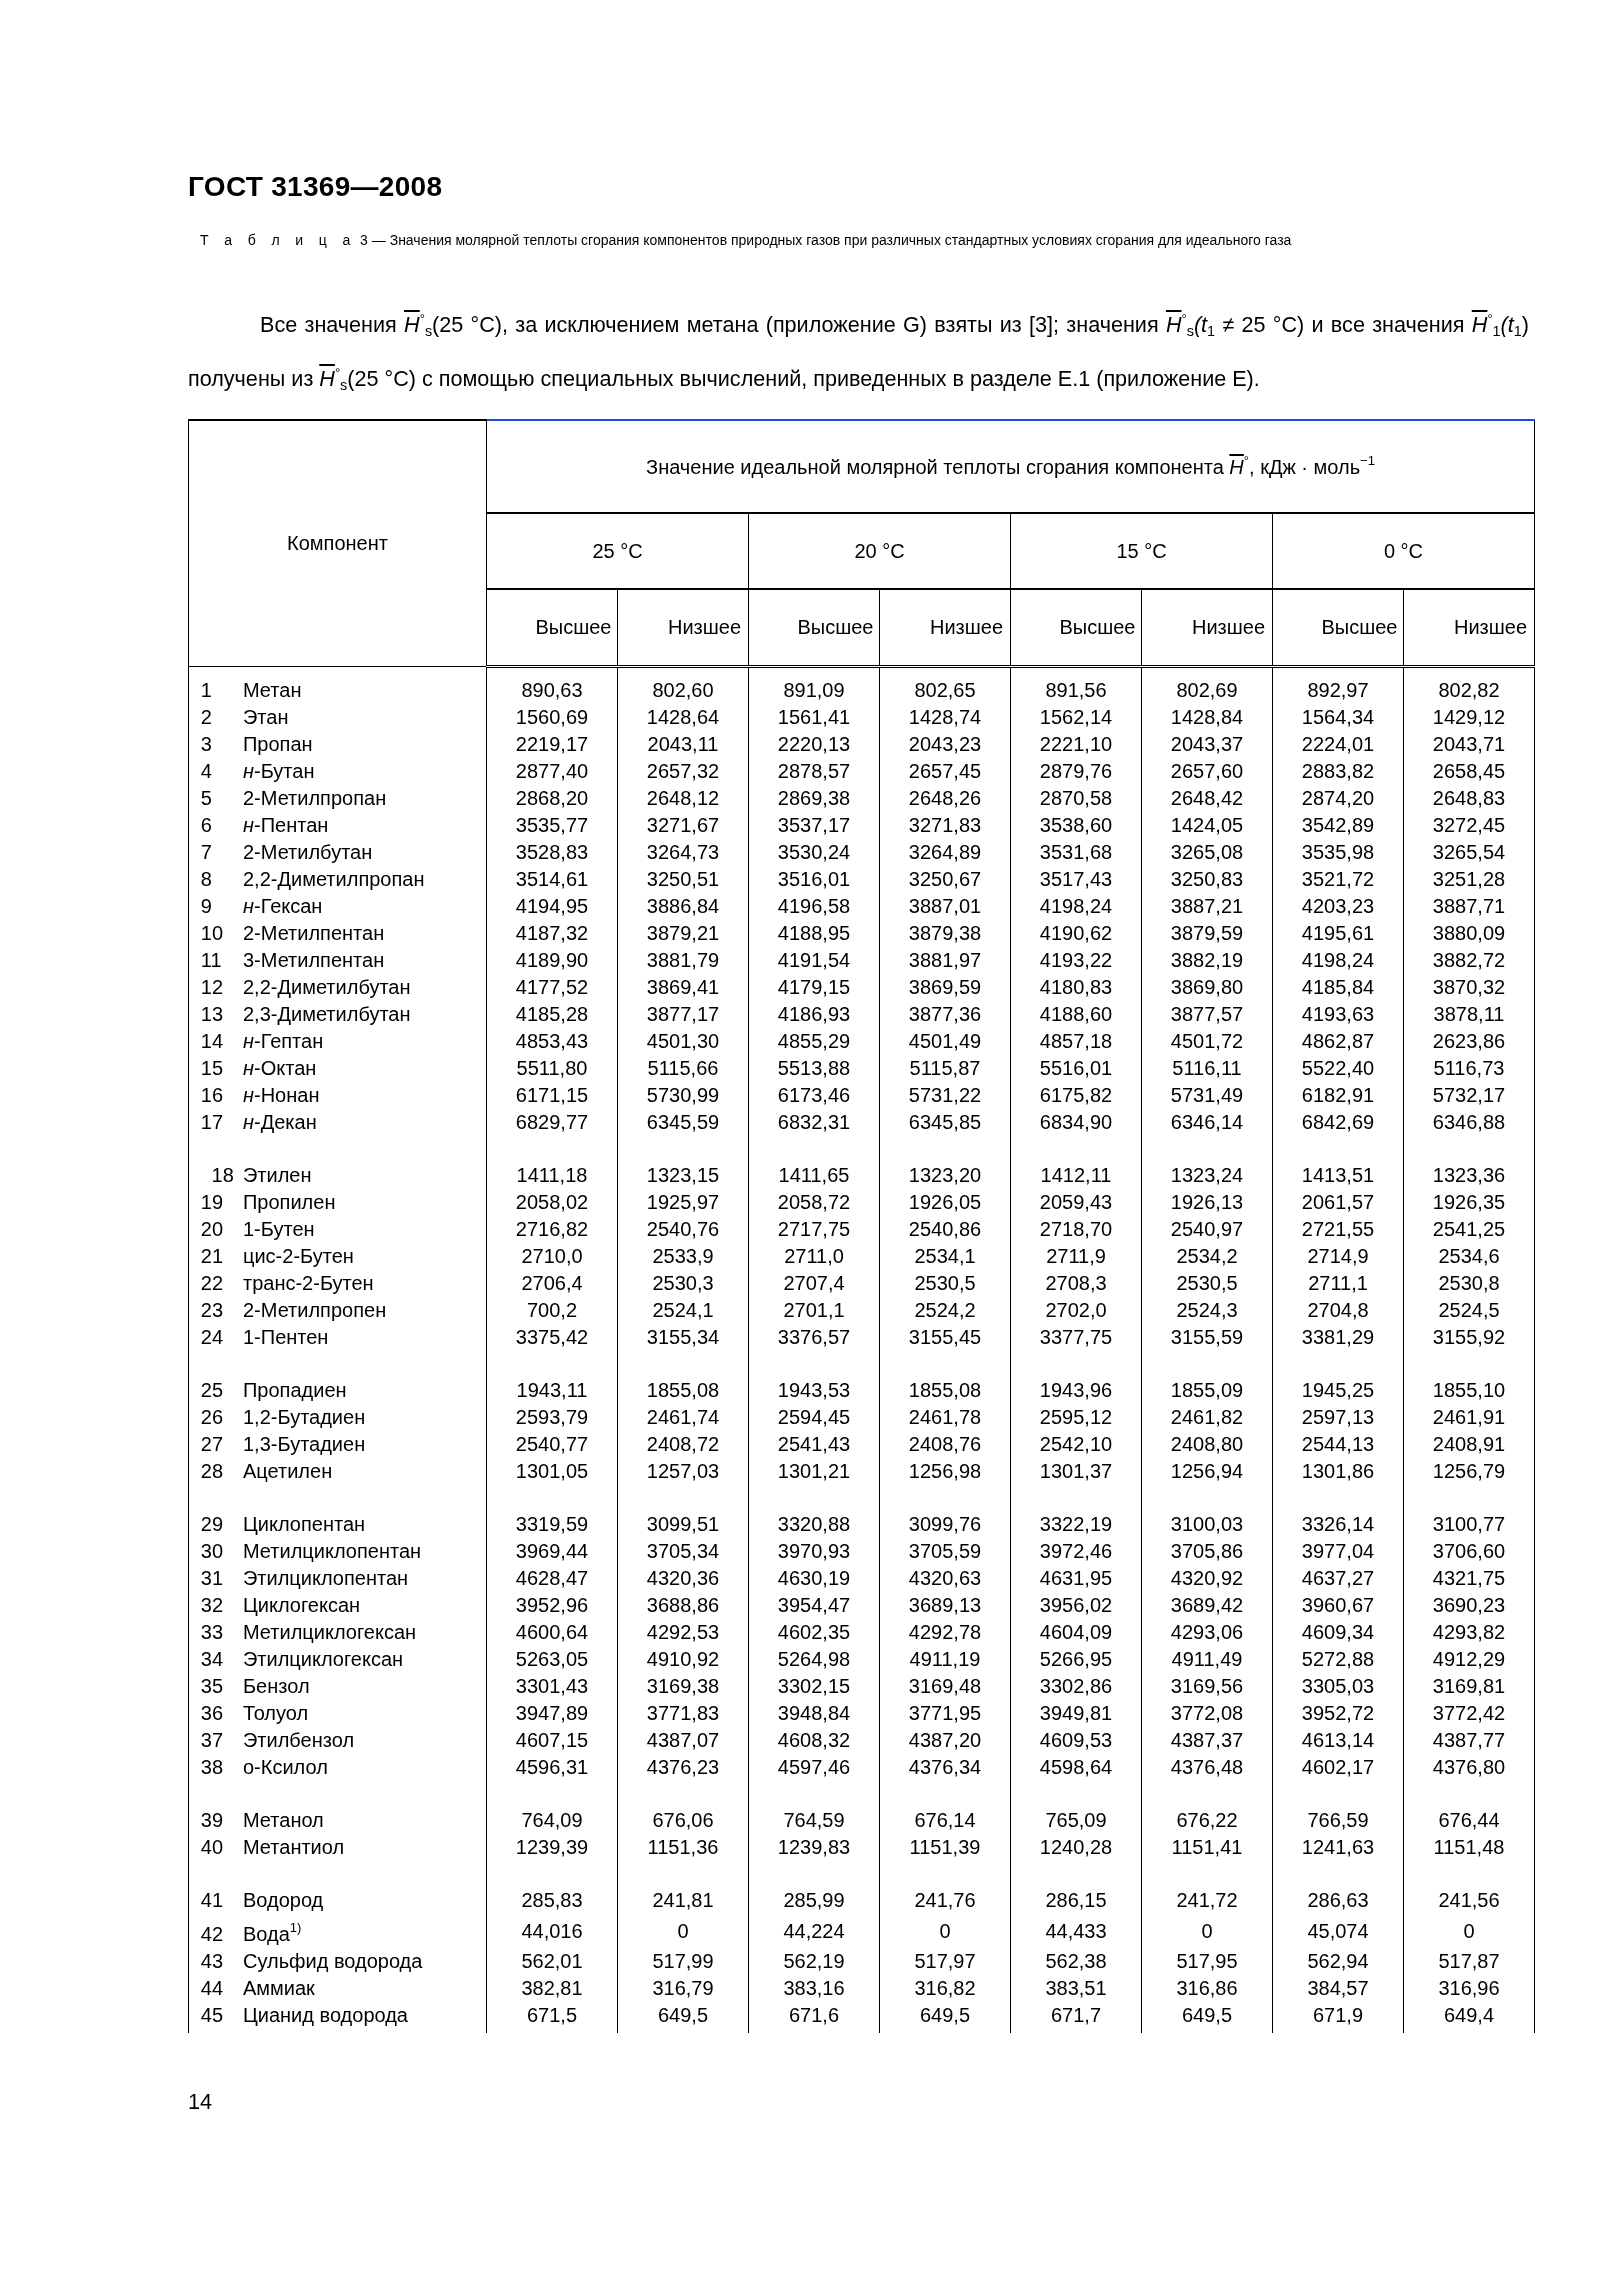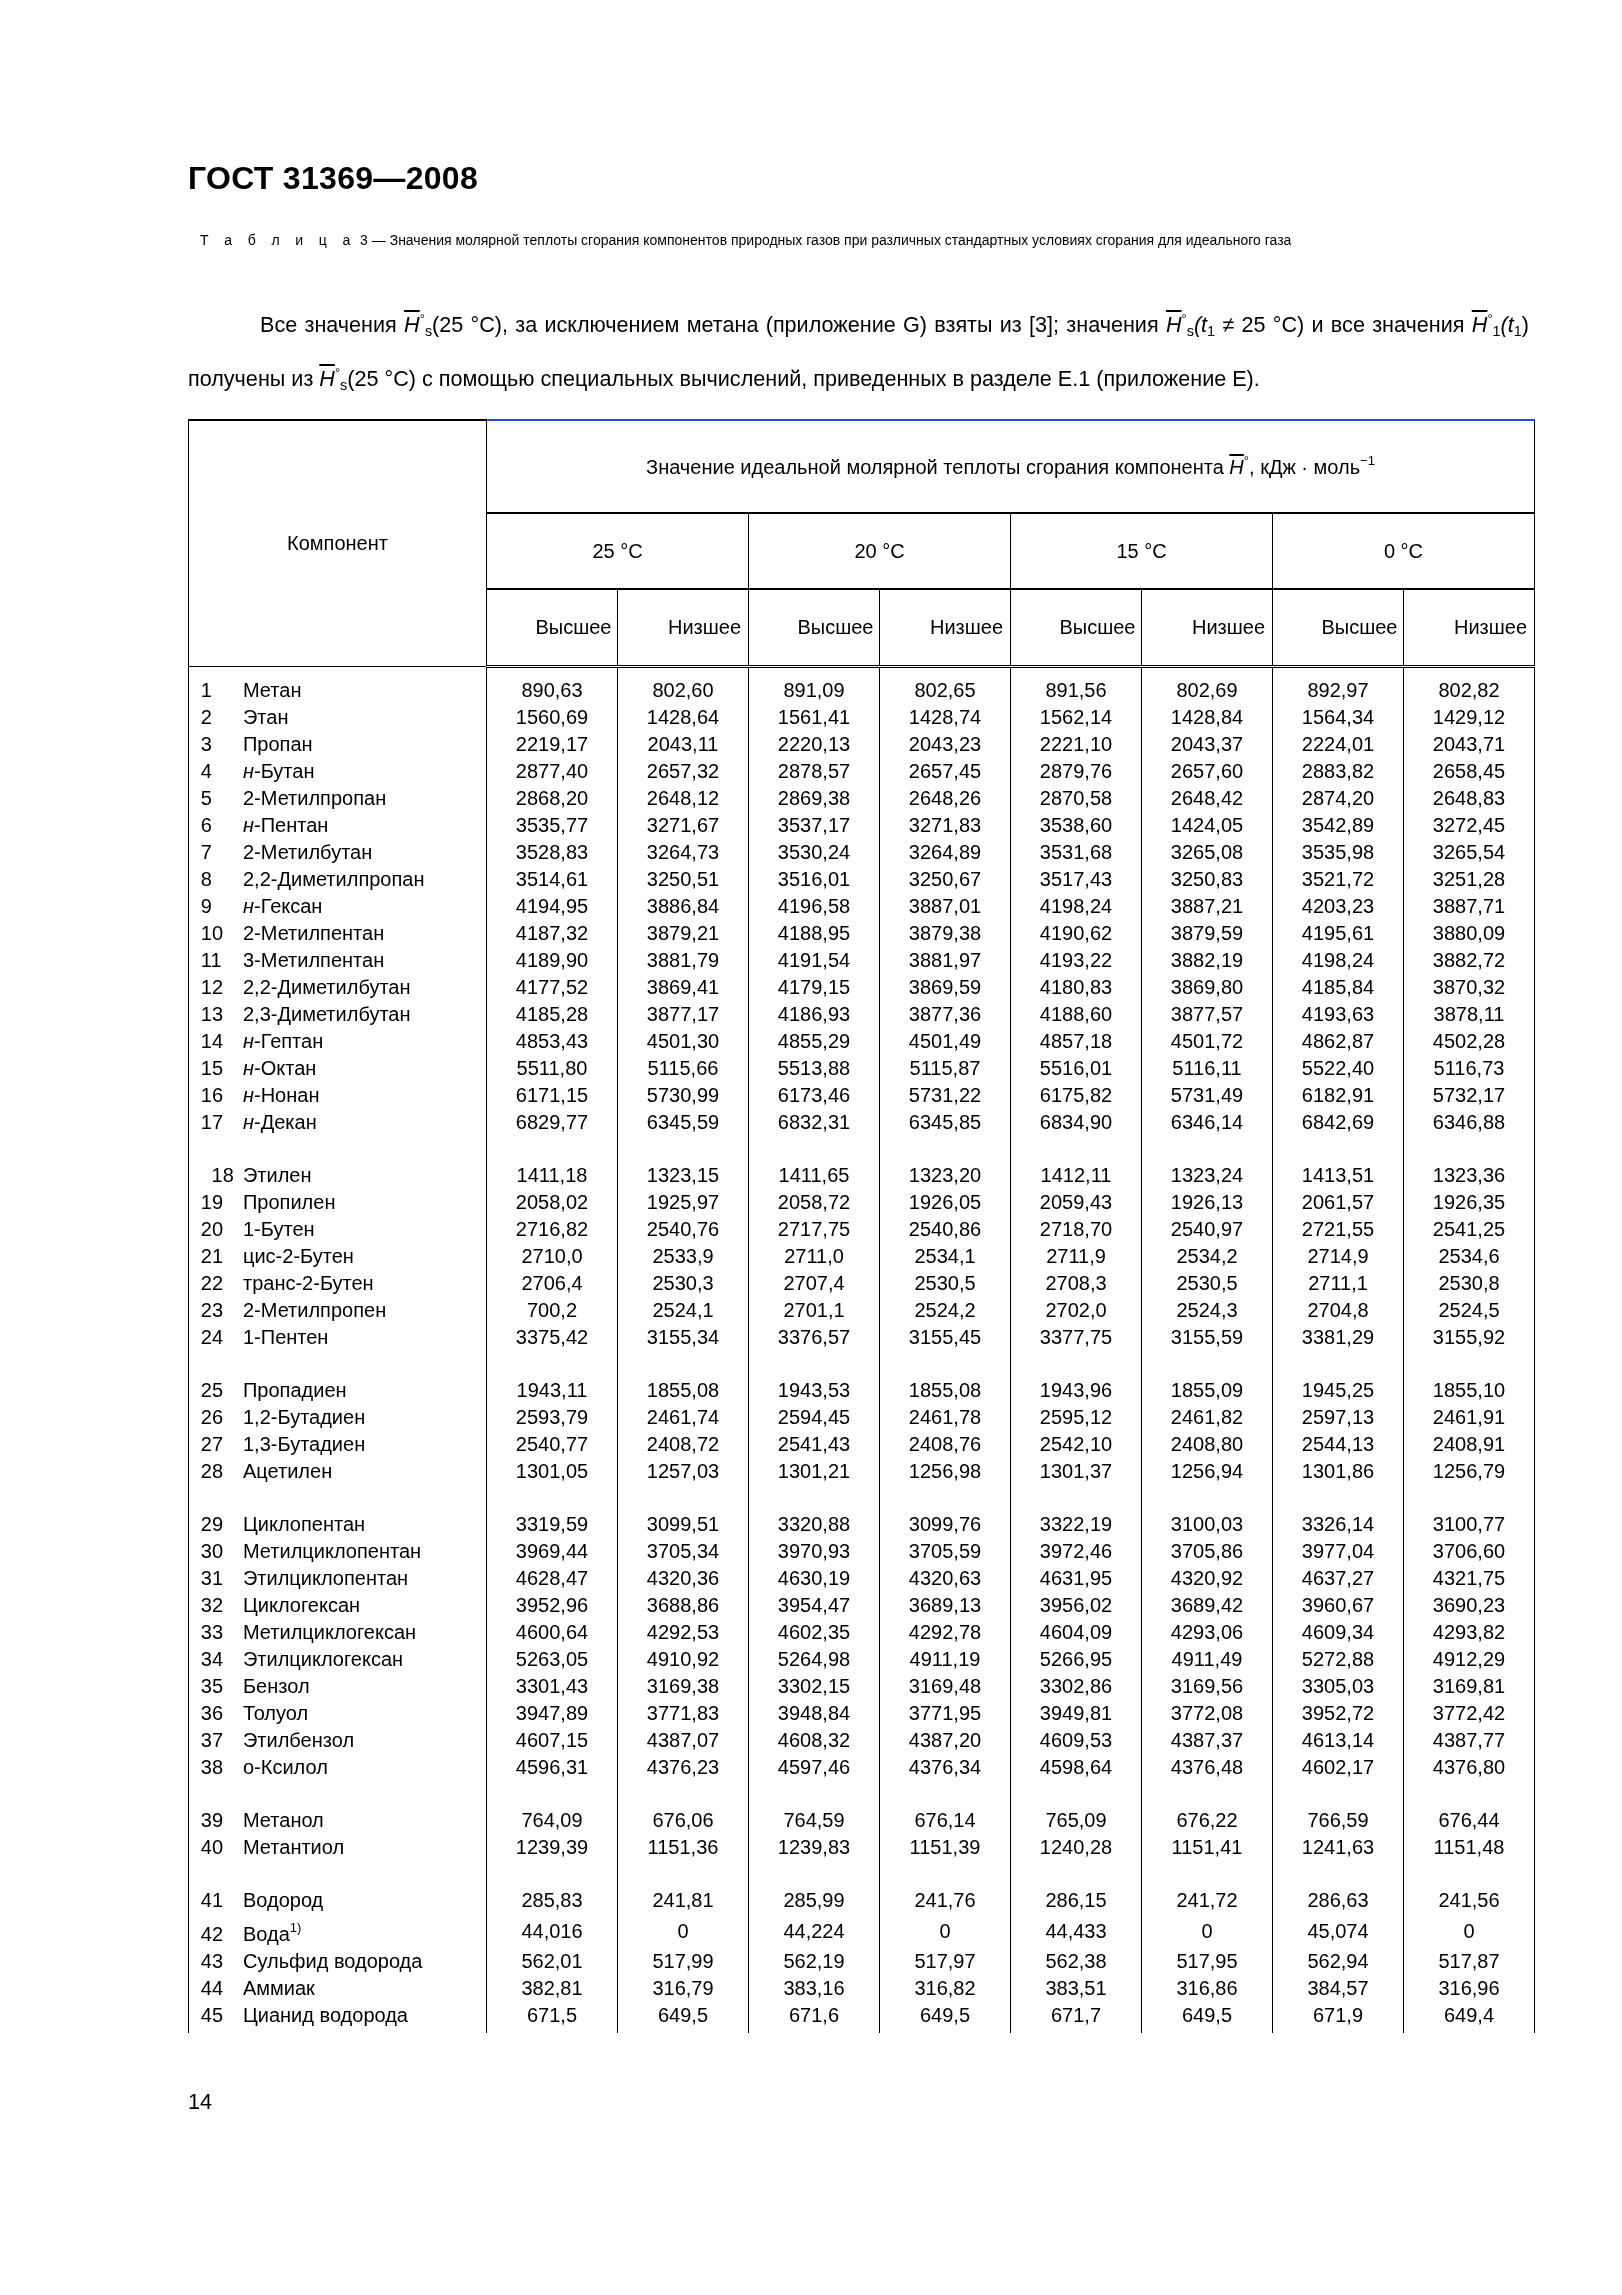--- a/index.html
+++ b/index.html
@@ -1,22 +1,22 @@
 <!DOCTYPE html>
 <html style="font-size:10.5px"><head>
 <meta charset="utf-8">
 <style>
   html, body { margin: 0; padding: 0; background: #ffffff; }
   body {
     width: 1623px; height: 2295px; position: relative; overflow: hidden;
     font-family: "Liberation Sans", "DejaVu Sans", sans-serif; color: #000;
   }
   .std-header {
-    position: absolute; left: 188px; top: 160px;
-    font-size: 32px; font-weight: bold; letter-spacing: 0.3px;
+    position: absolute; left: 188px; top: 171px;
+    font-size: 28px; font-weight: bold; letter-spacing: 0.3px;
   }
   .caption {
     position: absolute; left: 200px; top: 226px; width: 1341px;
     font-size: 14px; line-height: 29px;
   }
   .caption .label { letter-spacing: 5.9px; }
   .note {
     position: absolute; left: 188px; top: 298px; width: 1341px;
     font-size: 21.6px; line-height: 41px; text-align: justify;
   }
@@ -260,21 +260,21 @@
       </tr>
       <tr>
         <td class="name"><span class="num" style="margin-right: 9.2px;">14</span><span class="it">н</span><span>-Гептан</span></td>
         <td>4853,43</td>
         <td>4501,30</td>
         <td>4855,29</td>
         <td>4501,49</td>
         <td>4857,18</td>
         <td>4501,72</td>
         <td>4862,87</td>
-        <td>4502,28</td>
+        <td>2623,86</td>
       </tr>
       <tr>
         <td class="name"><span class="num" style="margin-right: 9.2px;">15</span><span class="it">н</span><span>-Октан</span></td>
         <td>5511,80</td>
         <td>5115,66</td>
         <td>5513,88</td>
         <td>5115,87</td>
         <td>5516,01</td>
         <td>5116,11</td>
         <td>5522,40</td>

